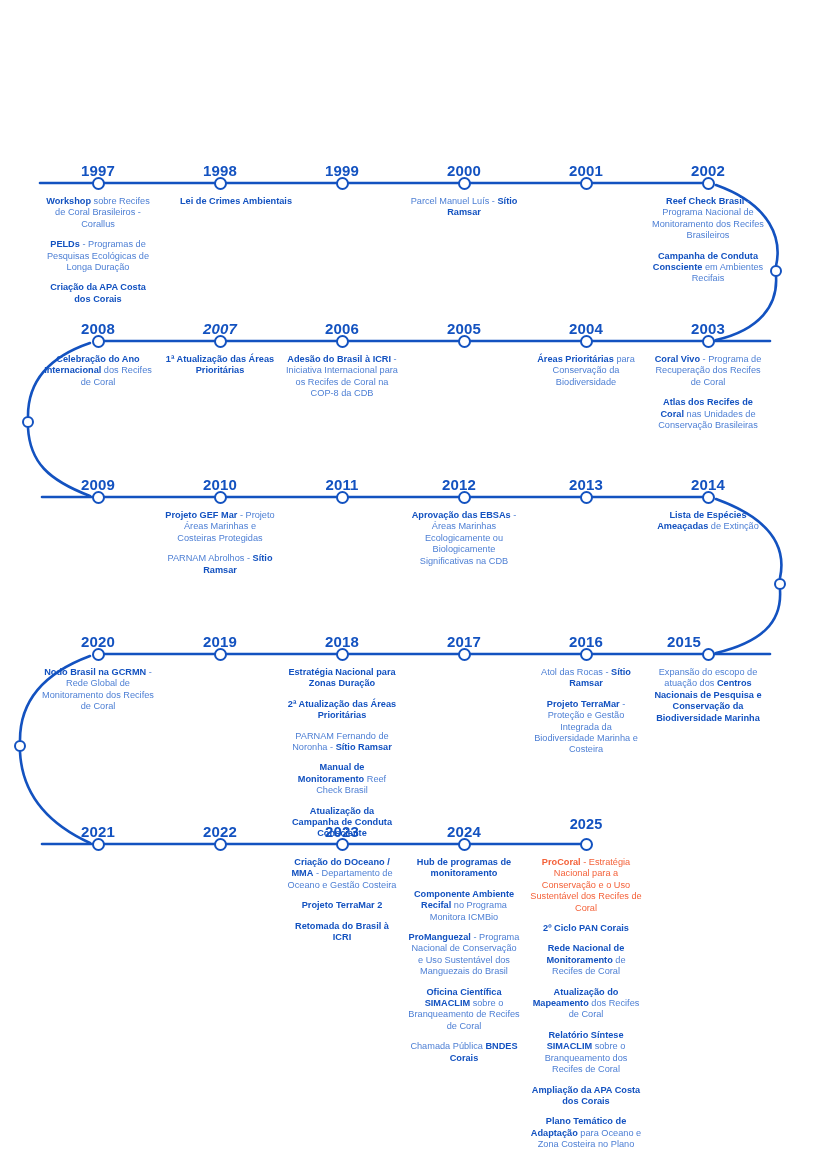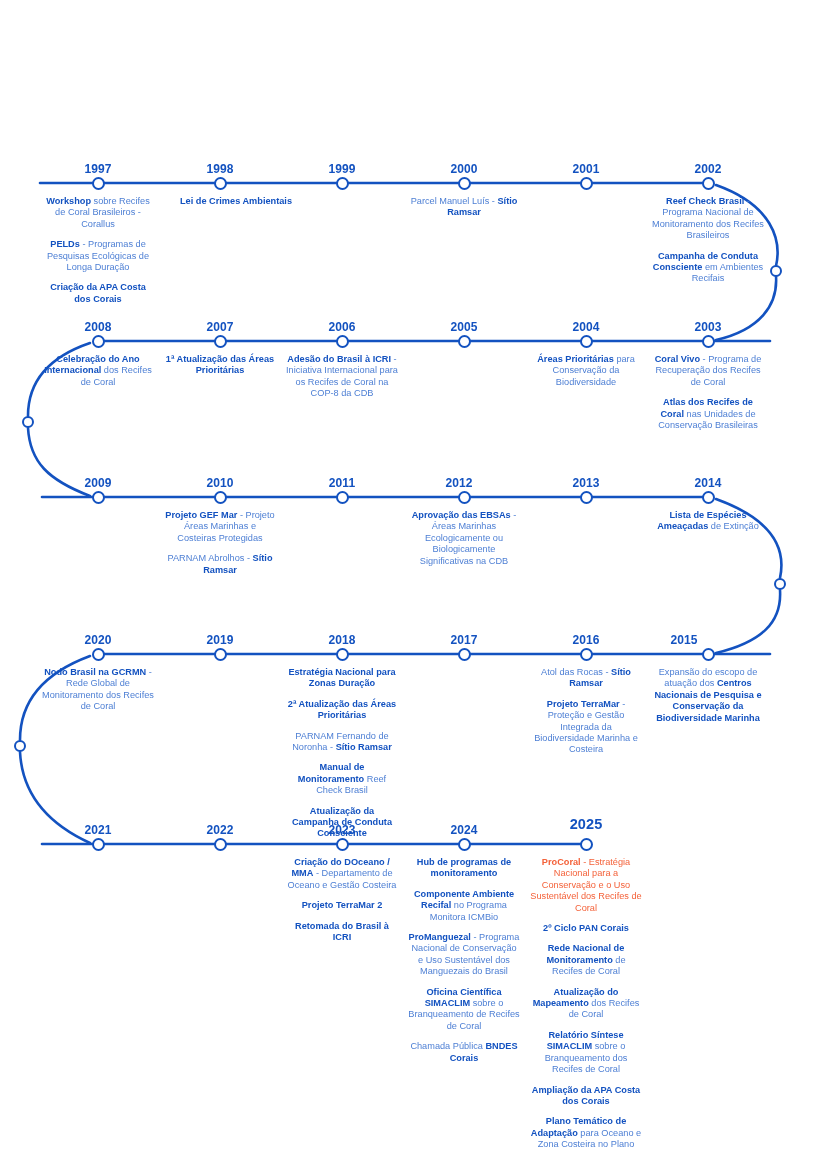--- a/index.html
+++ b/index.html
@@ -25,21 +25,21 @@
   }
   .title .ln{display:block;}
 
   
   #rails{position:absolute;left:0;top:0;width:813px;height:1150px;pointer-events:none;}
 
   
   .year{
     position:absolute;
     font-weight:bold;
-    font-size:12px;
+    font-size:15px;
     color:#1352c0;
     text-align:center;
     width:80px;
     letter-spacing:0.1px;
   }
   .year.big{font-size:14.5px;width:100px;}
 
   
   .node{
     position:absolute;
@@ -127,21 +127,21 @@
       <div class="col" style="left: 652px; top: 196px; width: 112px;">
         <div class="ev"><b>Reef Check Brasil</b><span> - Programa Nacional de Monitoramento dos Recifes Brasileiros</span></div>
         <div class="ev"><b>Campanha de Conduta Consciente</b><span> em Ambientes Recifais</span></div>
       </div>
       <div class="node" style="left: 91.5px; top: 334.5px;"></div>
       <div class="year" style="left: 58px; top: 320px;">2008</div>
       <div class="col" style="left: 42px; top: 354px; width: 112px;">
         <div class="ev"><b>Celebração do Ano Internacional</b><span> dos Recifes de Coral</span></div>
       </div>
       <div class="node" style="left: 213.5px; top: 334.5px;"></div>
-      <div class="year" style="left: 180px; top: 320px;">2007</div>
+      <div class="year" style="left: 180px; top: 320px; font-style: italic;">2007</div>
       <div class="col" style="left: 164px; top: 354px; width: 112px;">
         <div class="ev"><b>1ª Atualização das Áreas Prioritárias</b></div>
       </div>
       <div class="node" style="left: 335.5px; top: 334.5px;"></div>
       <div class="year" style="left: 302px; top: 320px;">2006</div>
       <div class="col" style="left: 286px; top: 354px; width: 112px;">
         <div class="ev"><b>Adesão do Brasil à ICRI</b><span> - Iniciativa Internacional para os Recifes de Coral na COP-8 da CDB</span></div>
       </div>
       <div class="node" style="left: 457.5px; top: 334.5px;"></div>
       <div class="year" style="left: 424px; top: 320px;">2005</div>

